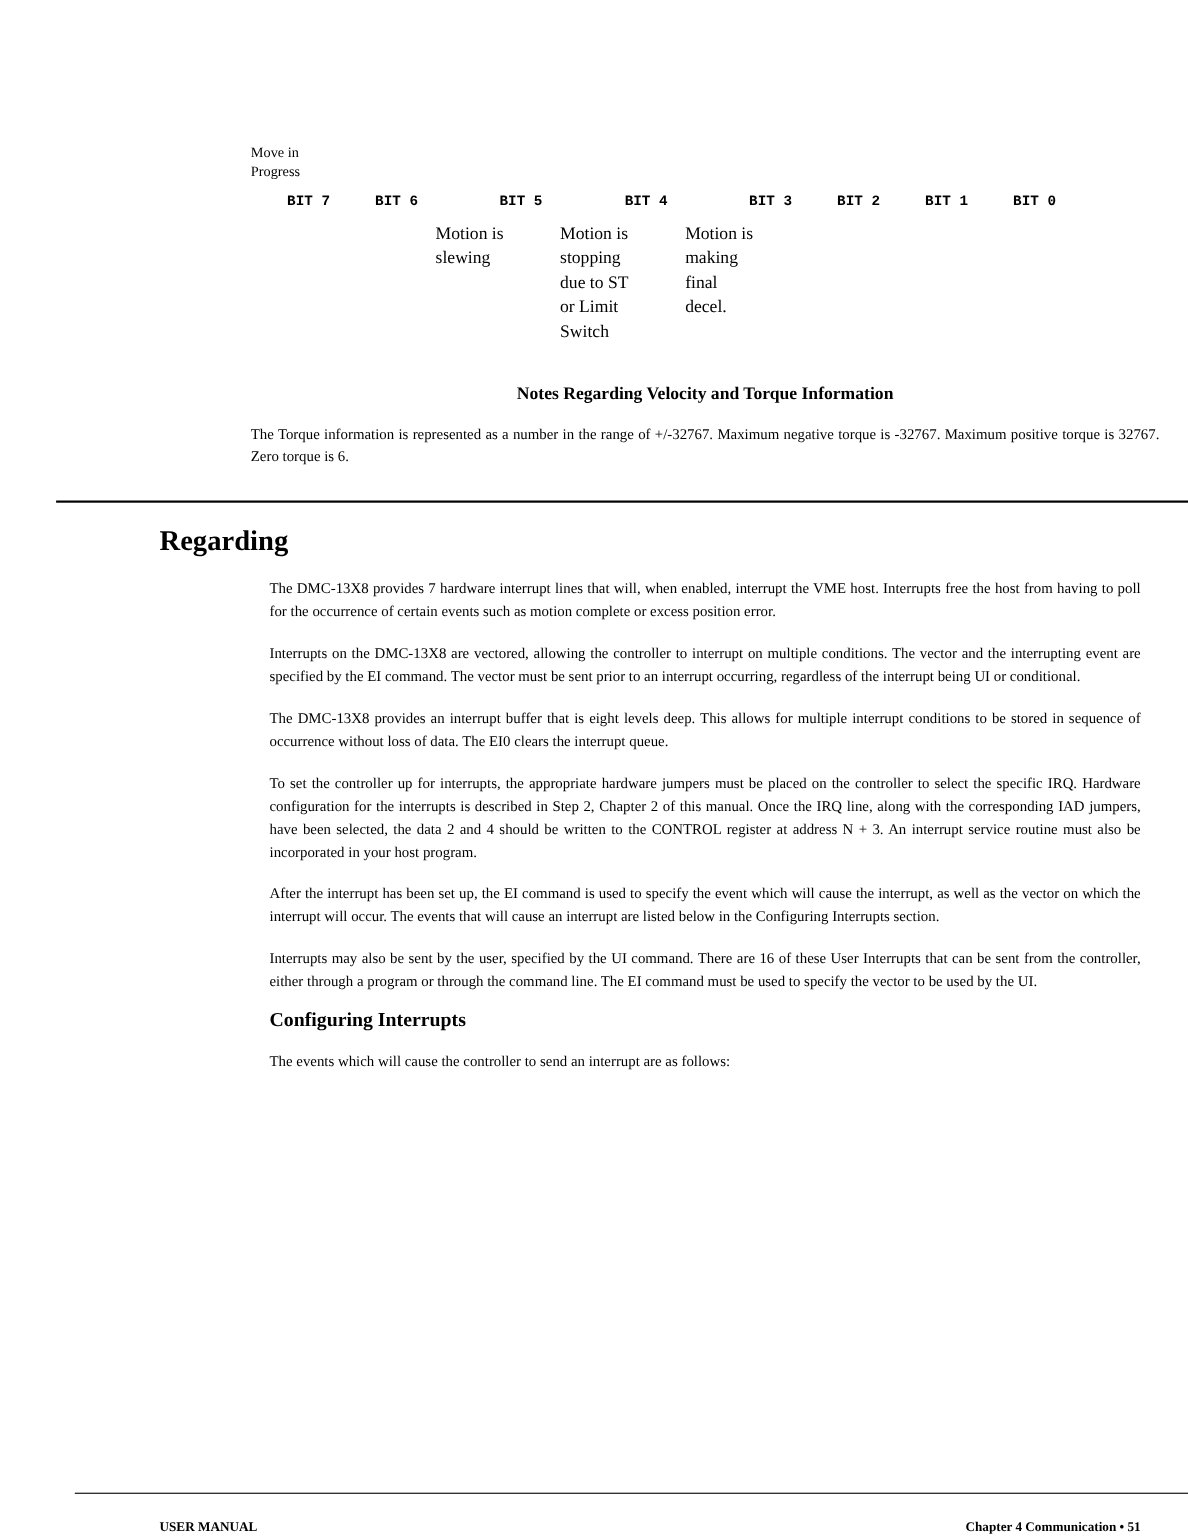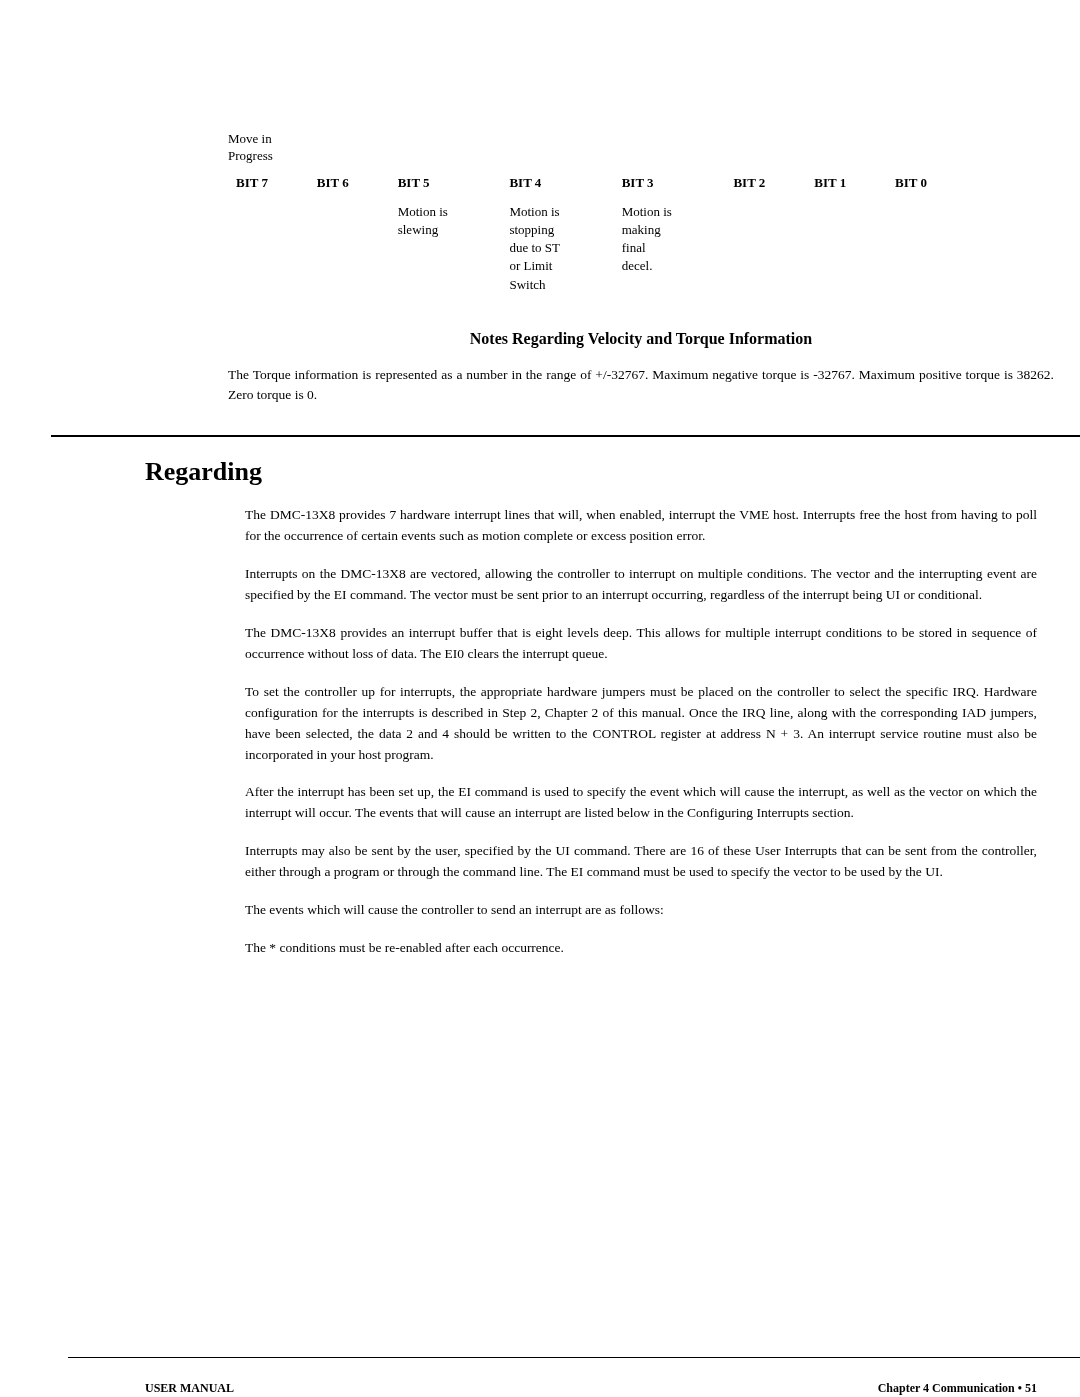--- a/index.html
+++ b/index.html
@@ -41,41 +41,42 @@
     .bit-table {
       border-collapse: collapse;
       width: 740px;
       margin-top: 6px;
     }
 
     .bit-table th {
       font-size: 13px;
       font-weight: bold;
       padding: 4px 8px;
-      text-align: left;
+      text-align: right;
       vertical-align: bottom;
       border: none;
+      font-family: Liberation Mono, monospace;
     }
 
     .bit-table td {
       font-size: 13px;
       padding: 6px 8px;
       text-align: left;
       vertical-align: top;
       border: none;
     }
 
     .bit-table .header-row th {
       font-size: 13px;
       font-weight: bold;
     }
 
     .bit-table .desc-row td {
       padding-top: 8px;
-      font-size: 13px;
+      font-size: 16px;
       line-height: 1.4;
     }
 
     
     .notes-section {
       margin-left: 160px;
       margin-right: 60px;
       margin-bottom: 30px;
     }
 
@@ -187,39 +188,39 @@
           <td></td>
           <td></td>
           <td></td>
         </tr>
       </tbody>
     </table>
   </div>
 
   <div class="notes-section">
     <h2 class="notes-title">Notes Regarding Velocity and Torque Information</h2>
-    <p class="notes-paragraph">The Torque information is represented as a number in the range of +/-32767.  Maximum negative torque is -32767.  Maximum positive torque is 38262.  Zero torque is 0.</p>
+    <p class="notes-paragraph">The Torque information is represented as a number in the range of +/-32767.  Maximum negative torque is -32767.  Maximum positive torque is 32767.  Zero torque is 6.</p>
   </div>
 
   <hr class="section-divider">
 
   <div class="interrupts-section">
     <h1 class="section-main-title">Regarding</h1>
 
     <div class="section-body">
       <p class="section-paragraph">The DMC-13X8 provides 7 hardware interrupt lines that will, when enabled, interrupt the VME host. Interrupts free the host from having to poll for the occurrence of certain events such as motion complete or excess position error.</p>
       <p class="section-paragraph">Interrupts on the DMC-13X8 are vectored, allowing the controller to interrupt on multiple conditions. The vector and the interrupting event are specified by the EI command.  The vector must be sent prior to an interrupt occurring, regardless of the interrupt being UI or conditional.</p>
       <p class="section-paragraph">The DMC-13X8 provides an interrupt buffer that is eight levels deep.  This allows for multiple interrupt conditions to be stored in sequence of occurrence without loss of data.  The EI0 clears the interrupt queue.</p>
 
       <p class="section-paragraph">To set the controller up for interrupts, the appropriate hardware jumpers must be placed on the controller to select the specific IRQ. Hardware configuration for the interrupts is described in Step 2, Chapter 2 of this manual.  Once the IRQ line, along with the corresponding IAD jumpers, have been selected, the data 2 and 4 should be written to the CONTROL register at address N + 3.  An interrupt service routine must also be incorporated in your host program.</p>
       <p class="section-paragraph">After the interrupt has been set up, the EI command is used to specify the event which will cause the interrupt, as well as the vector on which the interrupt will occur.  The events that will cause an interrupt are listed below in the Configuring Interrupts section.</p>
       <p class="section-paragraph">Interrupts may also be sent by the user, specified by the UI command.  There are 16 of these User Interrupts that can be sent from the controller, either through a program or through the command line. The EI command must be used to specify the vector to be used by the UI.</p>
 
+      <h2 class="subsection-title">Configuring Interrupts</h2>
       <p class="section-paragraph">The events which will cause the controller to send an interrupt are as follows:</p>
-      <p class="section-paragraph">The * conditions must be re-enabled after each occurrence.</p>
     </div>
   </div>
 
   <div class="page-footer">
     <span class="footer-left">USER MANUAL</span>
     <span class="footer-right">Chapter 4  Communication  •  51</span>
   </div>
 
 </div>
 

